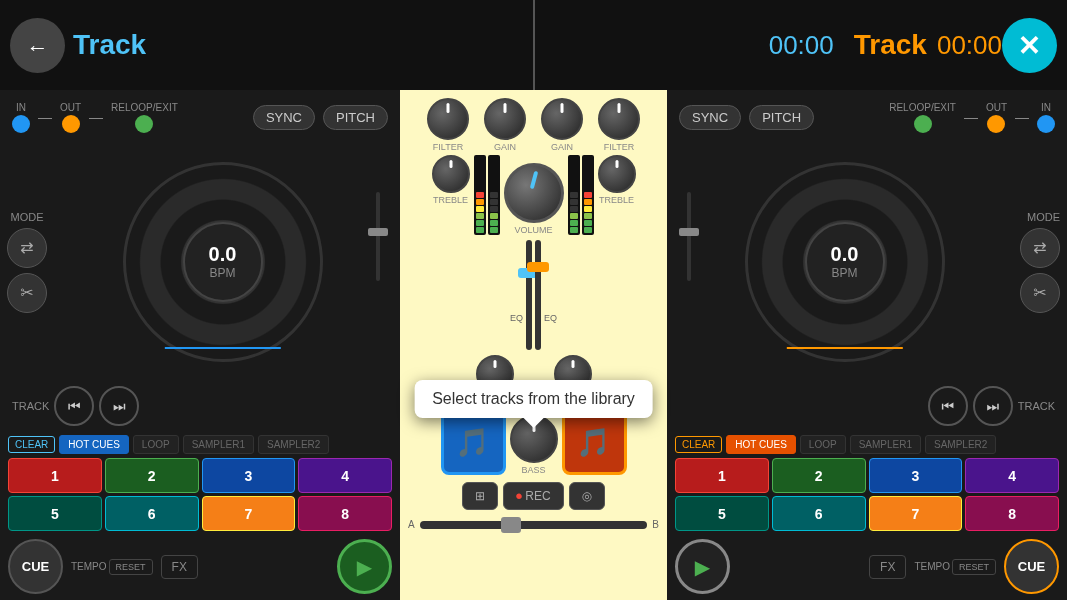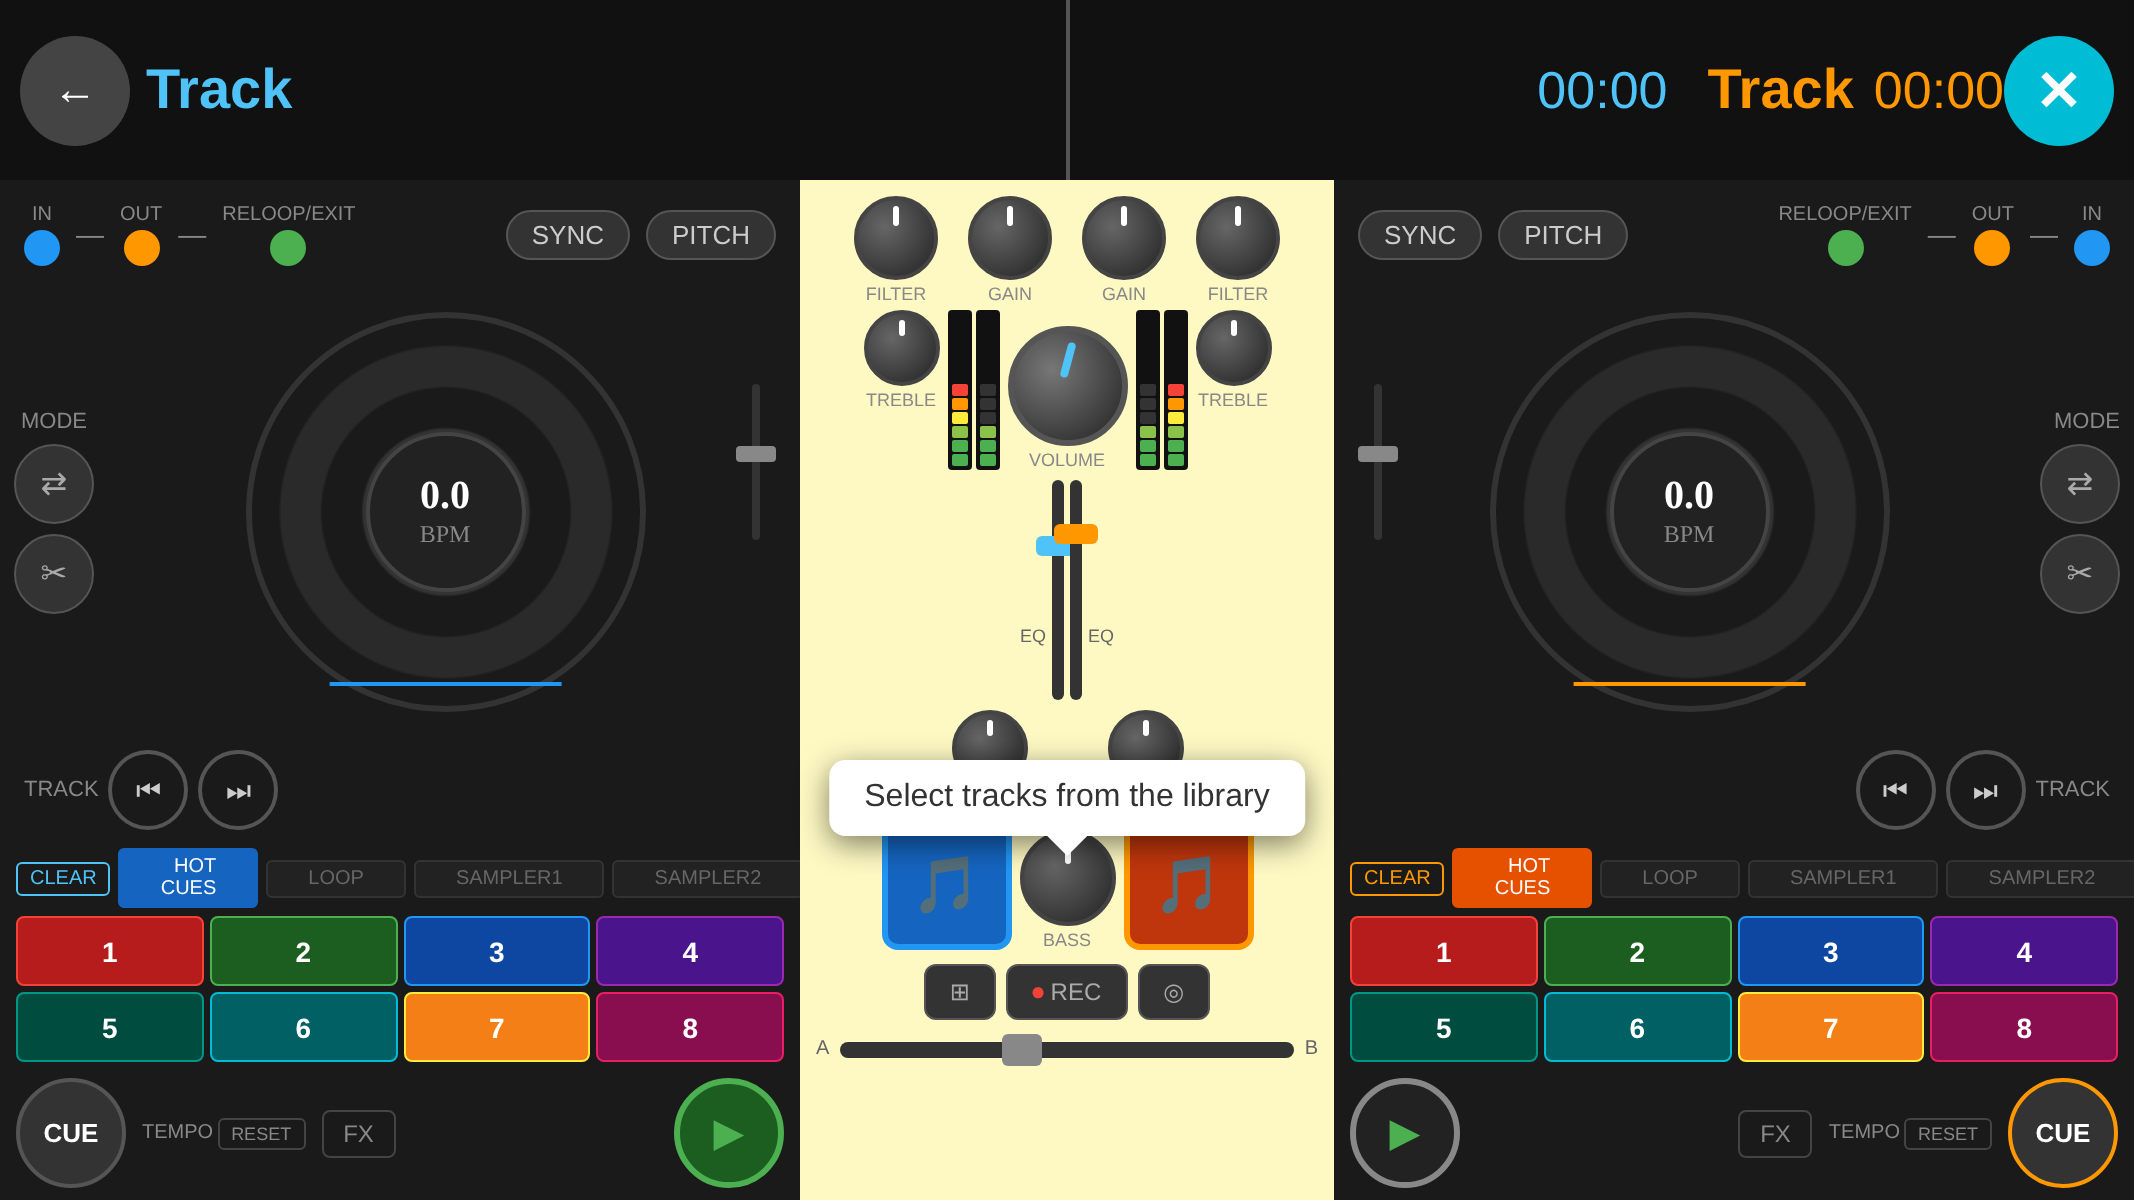--- a/index.html
+++ b/index.html
@@ -169,21 +169,20 @@
       cursor: pointer;
     }
 
     
     .turntable-area {
       display: flex;
       justify-content: center;
       align-items: center;
       padding: 8px 0;
       position: relative;
-      font-family: Liberation Serif, serif;
     }
     .turntable {
       width: 200px; height: 200px;
       border-radius: 50%;
       background: radial-gradient(circle at center, #333 30%, #1a1a1a 31%, #1a1a1a 45%, #2a2a2a 46%, #2a2a2a 60%, #1a1a1a 61%);
       border: 3px solid #333;
       display: flex; align-items: center; justify-content: center;
       position: relative;
     }
     .turntable-inner {
@@ -296,26 +295,25 @@
       font-size: 10px;
       padding: 2px 6px;
       border-radius: 3px;
       cursor: pointer;
     }
     .clear-btn-orange {
       border-color: #ff9800;
       color: #ff9800;
     }
     .tab-btn {
-      padding: 3px 20px;
+      padding: 3px 8px;
       font-size: 10px;
       border-radius: 3px;
       cursor: pointer;
       border: 1px solid transparent;
-      text-align: right;
     }
     .tab-active-blue {
       background: #1565c0;
       color: white;
       border-color: #1565c0;
     }
     .tab-active-orange {
       background: #e65100;
       color: white;
       border-color: #e65100;

